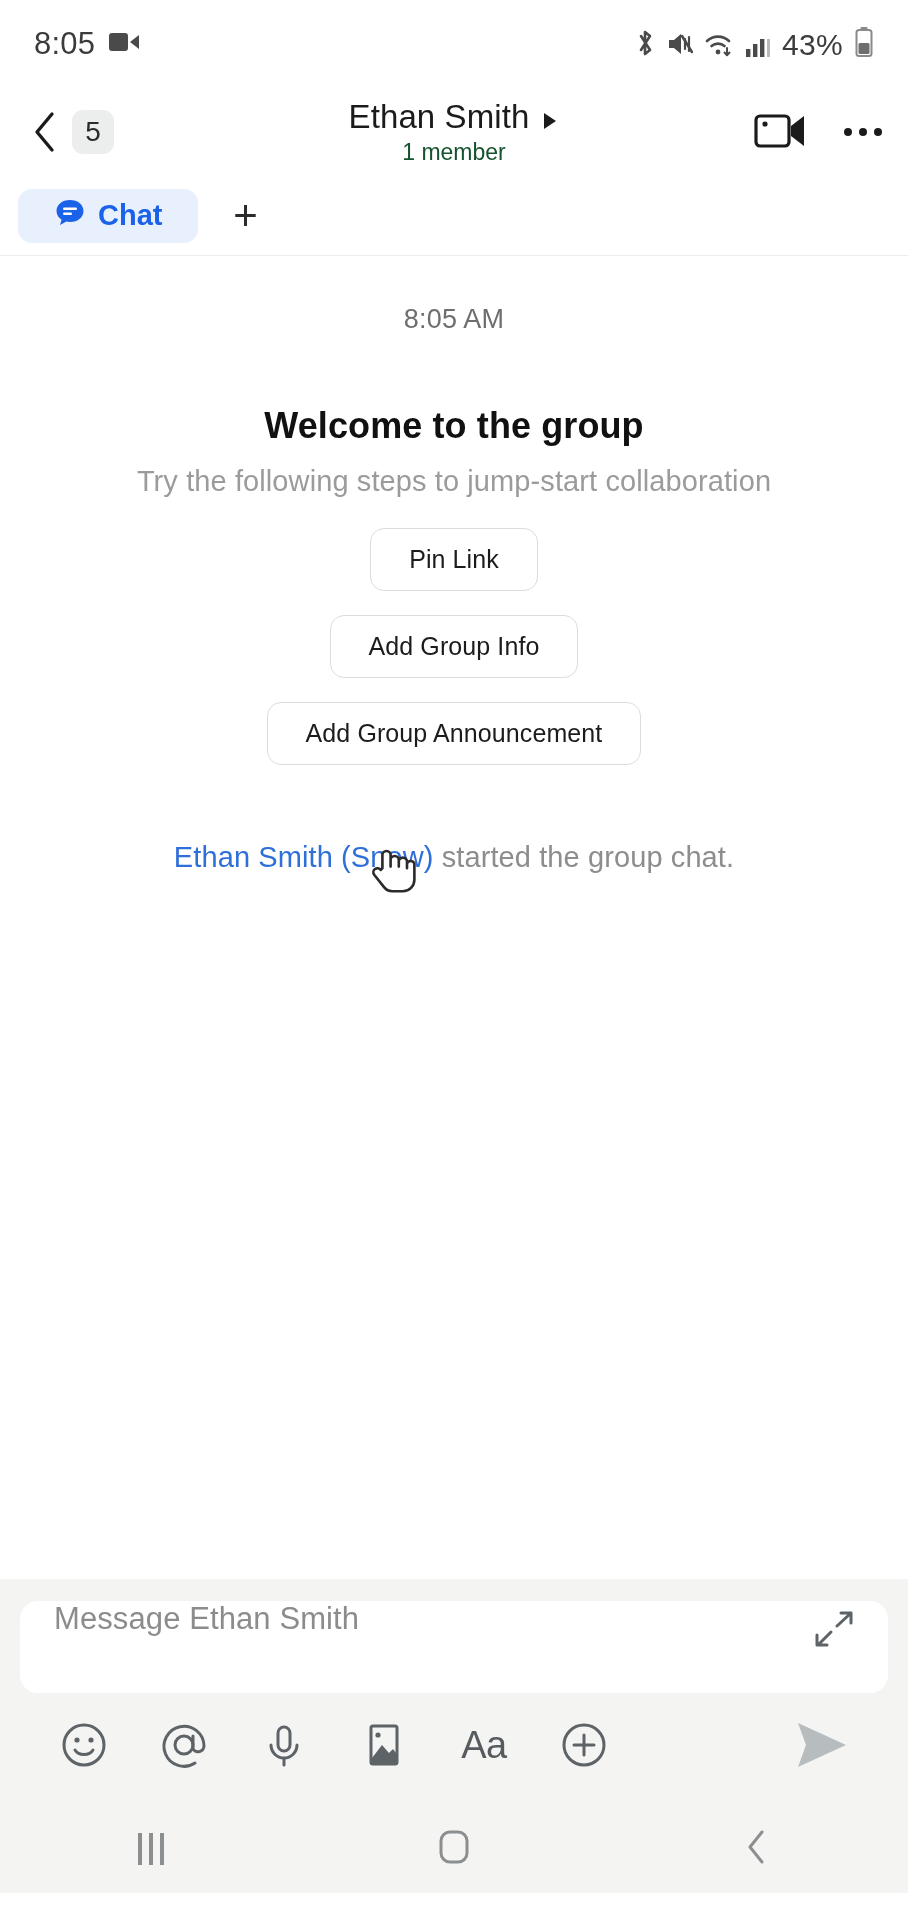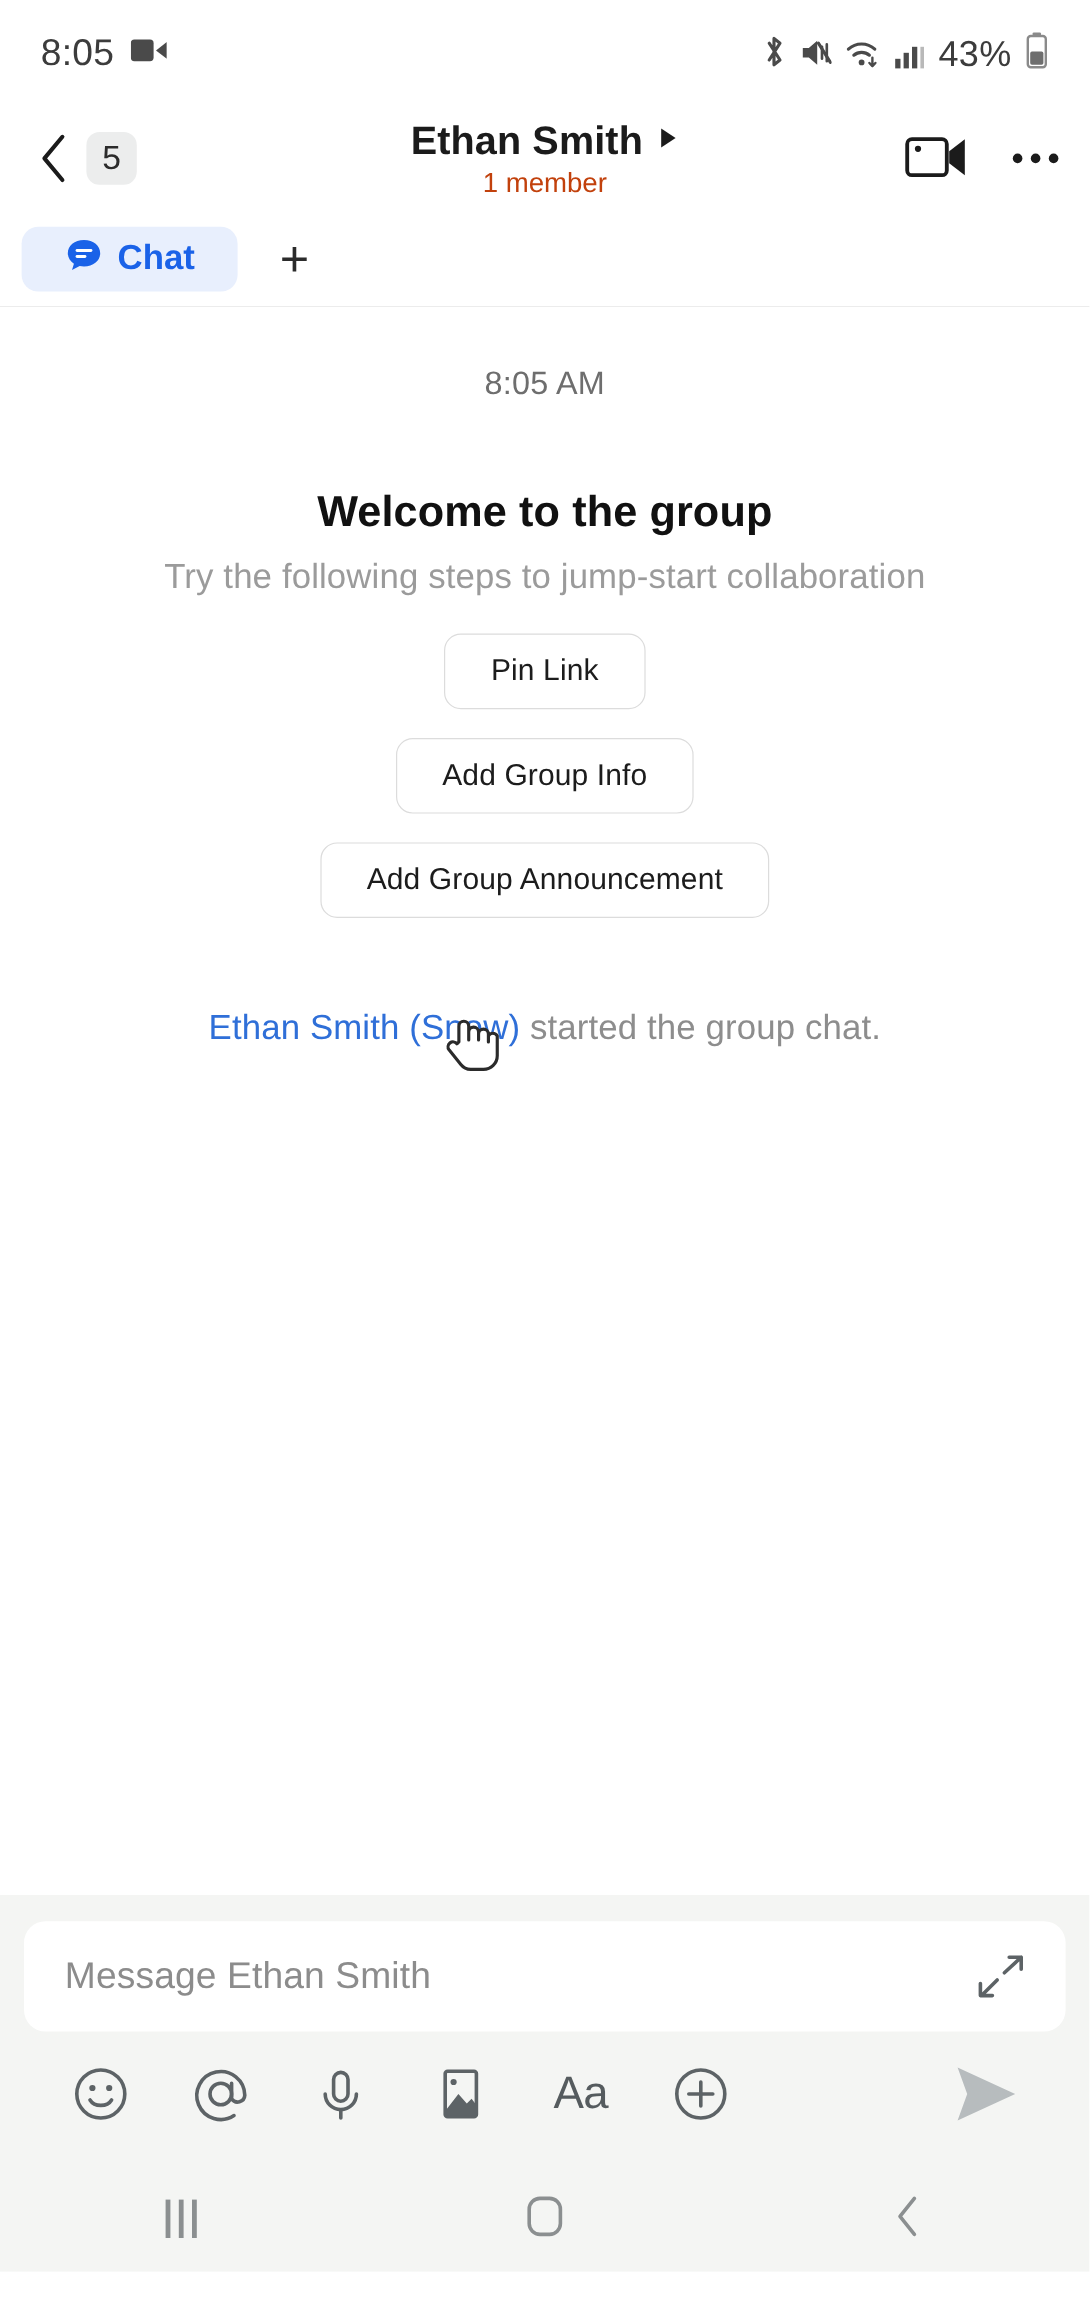--- a/index.html
+++ b/index.html
@@ -37,23 +37,23 @@
     min-width:42px; height:44px;
     background:#eceded; border-radius:11px;
     display:flex; align-items:center; justify-content:center;
     font-size:28px; color:#2b2b2b; padding:0 12px;
   }
   .hdr-center {
     position:absolute; left:0; right:0; top:0; bottom:0;
     display:flex; flex-direction:column; align-items:center; justify-content:center;
     pointer-events:none;
   }
-  .hdr-title-row { display:flex; align-items:center; gap:12px; pointer-events:auto;font-weight:bold; }
+  .hdr-title-row { display:flex; align-items:flex-end; gap:12px; pointer-events:auto; }
   .hdr-title { font-size:33px; color:#1b1b1b; letter-spacing:.1px; }
-  .hdr-sub { font-size:23px; color:#c2410c; margin-top:3px; pointer-events:auto; }
+  .hdr-sub { font-size:23px; color:#14532d; margin-top:3px; pointer-events:auto; }
   .hdr-right { margin-left:auto; display:flex; align-items:center; gap:36px; z-index:2; }
   .dots { display:flex; align-items:center; gap:7px; }
   .dots i { width:8px; height:8px; border-radius:50%; background:#1b1b1b; display:block; }
 
   
   .tabbar {
     height:80px; flex:0 0 80px;
     display:flex; align-items:center;
     padding:0 18px;
     border-bottom:1px solid #ececec;
@@ -100,21 +100,21 @@
   
   .cursor { position:absolute; left:366px; top:586px; width:56px; height:62px; pointer-events:none; }
 
   
   .composer {
     flex:0 0 auto; background:#f4f5f3;
     padding:22px 20px 8px 20px;
   }
   .inputbox {
     background:#ffffff; border-radius:18px;
-    height:92px; display:flex; align-items:center;
+    height:92px; display:flex; 
     padding:0 26px 0 34px;
     gap:27px;
   }
   .inputbox .ph { font-size:31px; color:#8c8c8c; flex:1 1 auto; letter-spacing:.1px; }
   .expand-btn { width:56px; height:56px; display:flex; align-items:center; justify-content:center; }
   .toolbar {
     height:104px; display:flex; align-items:center;
     padding:0 14px 0 14px;
   }
   .tool { width:100px; height:86px; display:flex; align-items:center; justify-content:center; }

